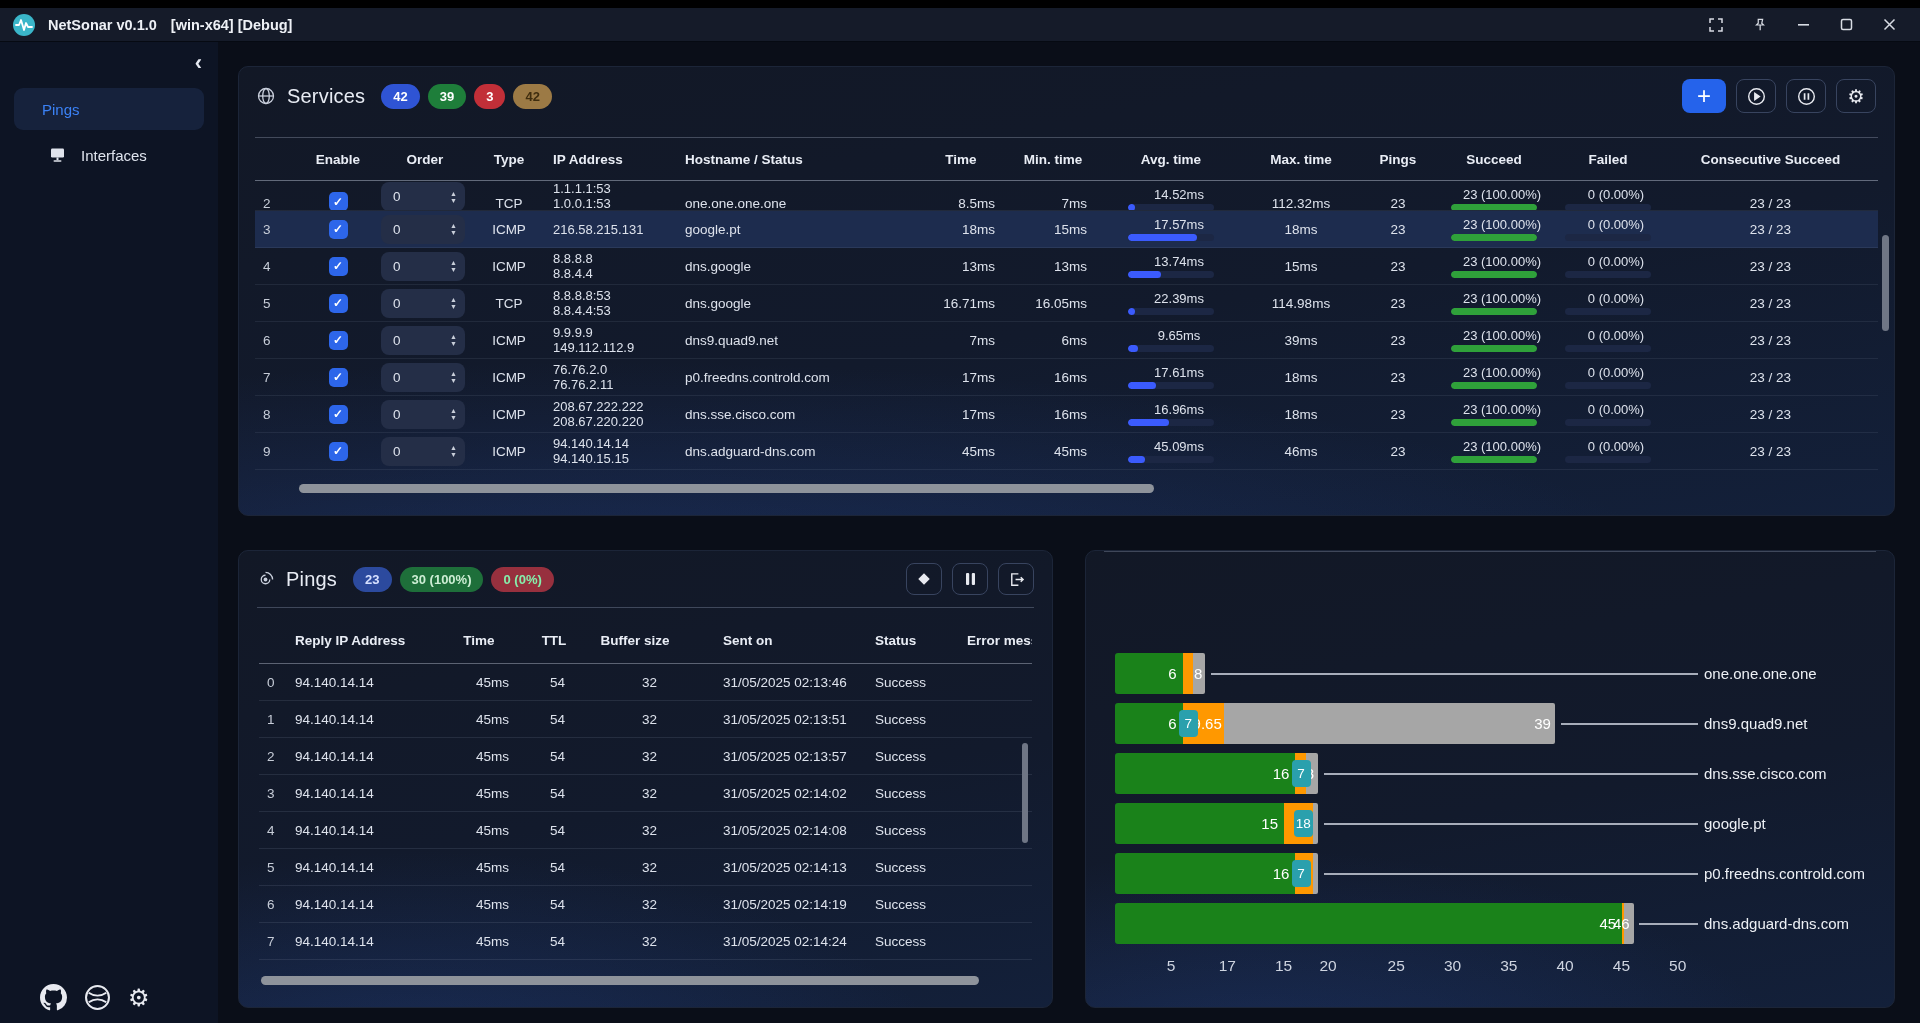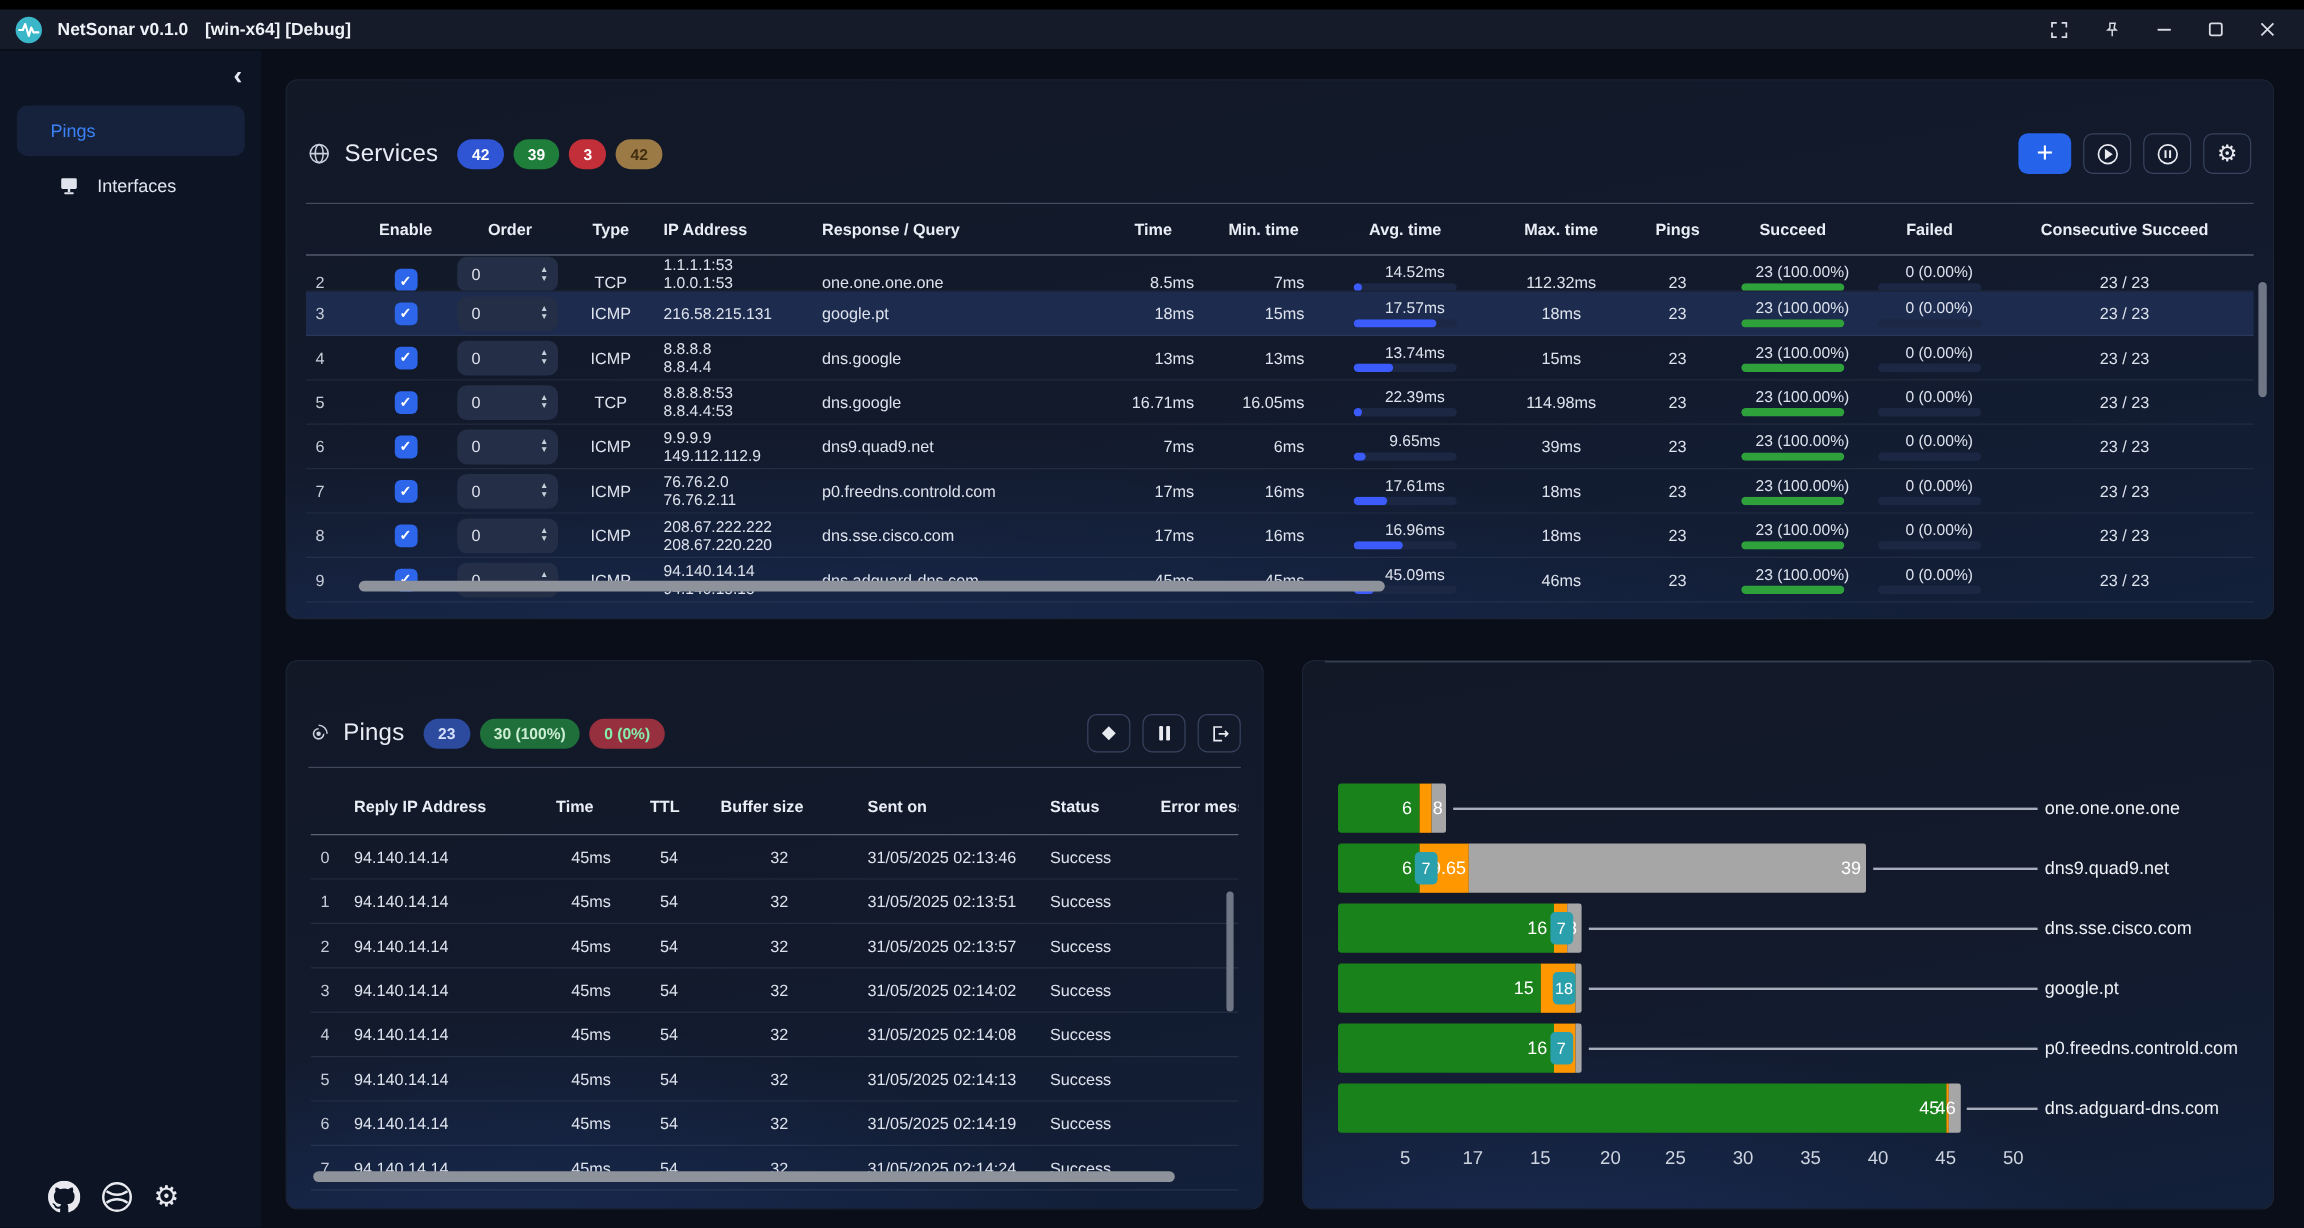--- a/index.html
+++ b/index.html
@@ -32,21 +32,21 @@
   .gear-glyph { font-size:24px; line-height:26px; }
   .main { position:absolute; left:218px; top:0; right:0; bottom:0; }
   
   .panel { position:absolute; border-radius:10px; border:1px solid #1c2538;
            background:
              radial-gradient(120% 95% at 22% 118%, rgba(38,70,145,.38), transparent 55%),
              linear-gradient(170deg,#121826 0%, #121a2c 55%, #13203a 100%); }
   #services-panel { left:20px; top:24px; width:1657px; height:450px; }
   #pings-panel    { left:20px; top:508px; width:815px; height:458px; }
   #response-panel { left:867px; top:508px; width:810px; height:458px; }
-  .panel-head { display:flex; align-items:center; height:58px; padding:0 18px; gap:12px;margin-top:32px; }
+  .panel-head { display:flex; align-items:center; height:58px; padding:0 18px; gap:12px; }
   .ph-sm { height:56px; }
   .panel-title { font-size:20px; font-weight:500; color:#e8ecf4; letter-spacing:.2px; }
   .panel-sub { font-size:14px; color:#aab3c5; margin-left:2px; }
   .badges { display:flex; gap:8px; margin-left:4px; }
   .badge { height:25px; padding:0 12px; border-radius:13px; font-size:13px; font-weight:700;
            display:flex; align-items:center; }
   .filter { margin-left:16px; width:300px; height:36px; background:#1a2334; border:none;
             border-radius:6px; color:#c6cddb; font-size:14px; padding:0 14px;
             font-family:"Liberation Sans", sans-serif; }
   .filter::placeholder { color:#667086; }
@@ -232,21 +232,21 @@
             <span style="font-size:19px;">⚙</span>
           </button>
         </div>
       </div>
       <div class="svc-head" id="svc-head">
           <span></span>
           <span class="c-c">Enable</span>
           <span class="c-c">Order</span>
           <span class="c-c">Type</span>
           <span class="c-l">IP Address</span>
-          <span class="c-l">Response / Query</span>
+          <span class="c-l">Hostname / Status</span>
           <span class="c-c">Time</span>
           <span class="c-c">Min. time</span>
           <span class="c-c">Avg. time</span>
           <span class="c-c">Max. time</span>
           <span class="c-c">Pings</span>
           <span class="c-c">Succeed</span>
           <span class="c-c">Failed</span>
           <span class="c-c">Consecutive Succeed</span>
         </div>
       <div id="svc-rows">
@@ -806,21 +806,21 @@
               <div class="seg" style="width: 2px; background: rgb(255, 152, 0);"></div>
               <div class="seg last" style="width: 10.2557px; background: rgb(166, 166, 166);"></div>
               <div class="blbl ra" style="width: 501.15px; z-index: 5;">45</div>
               <div class="blbl" style="left: 498.02px; z-index: 2;">46</div>
             </div>
             <div class="cname">dns.adguard-dns.com</div>
           </div>
           <span class="tick" style="left: 85px;">5</span>
           <span class="tick" style="left: 141.3px;">17</span>
           <span class="tick" style="left: 197.6px;">15</span>
-          <span class="tick" style="left: 256px;">20</span>
+          <span class="tick" style="left: 242px;">20</span>
           <span class="tick" style="left: 310.2px;">25</span>
           <span class="tick" style="left: 366.5px;">30</span>
           <span class="tick" style="left: 422.8px;">35</span>
           <span class="tick" style="left: 479.1px;">40</span>
           <span class="tick" style="left: 535.4px;">45</span>
           <span class="tick" style="left: 591.7px;">50</span>
         </div>
     </section>
 
   </main>

